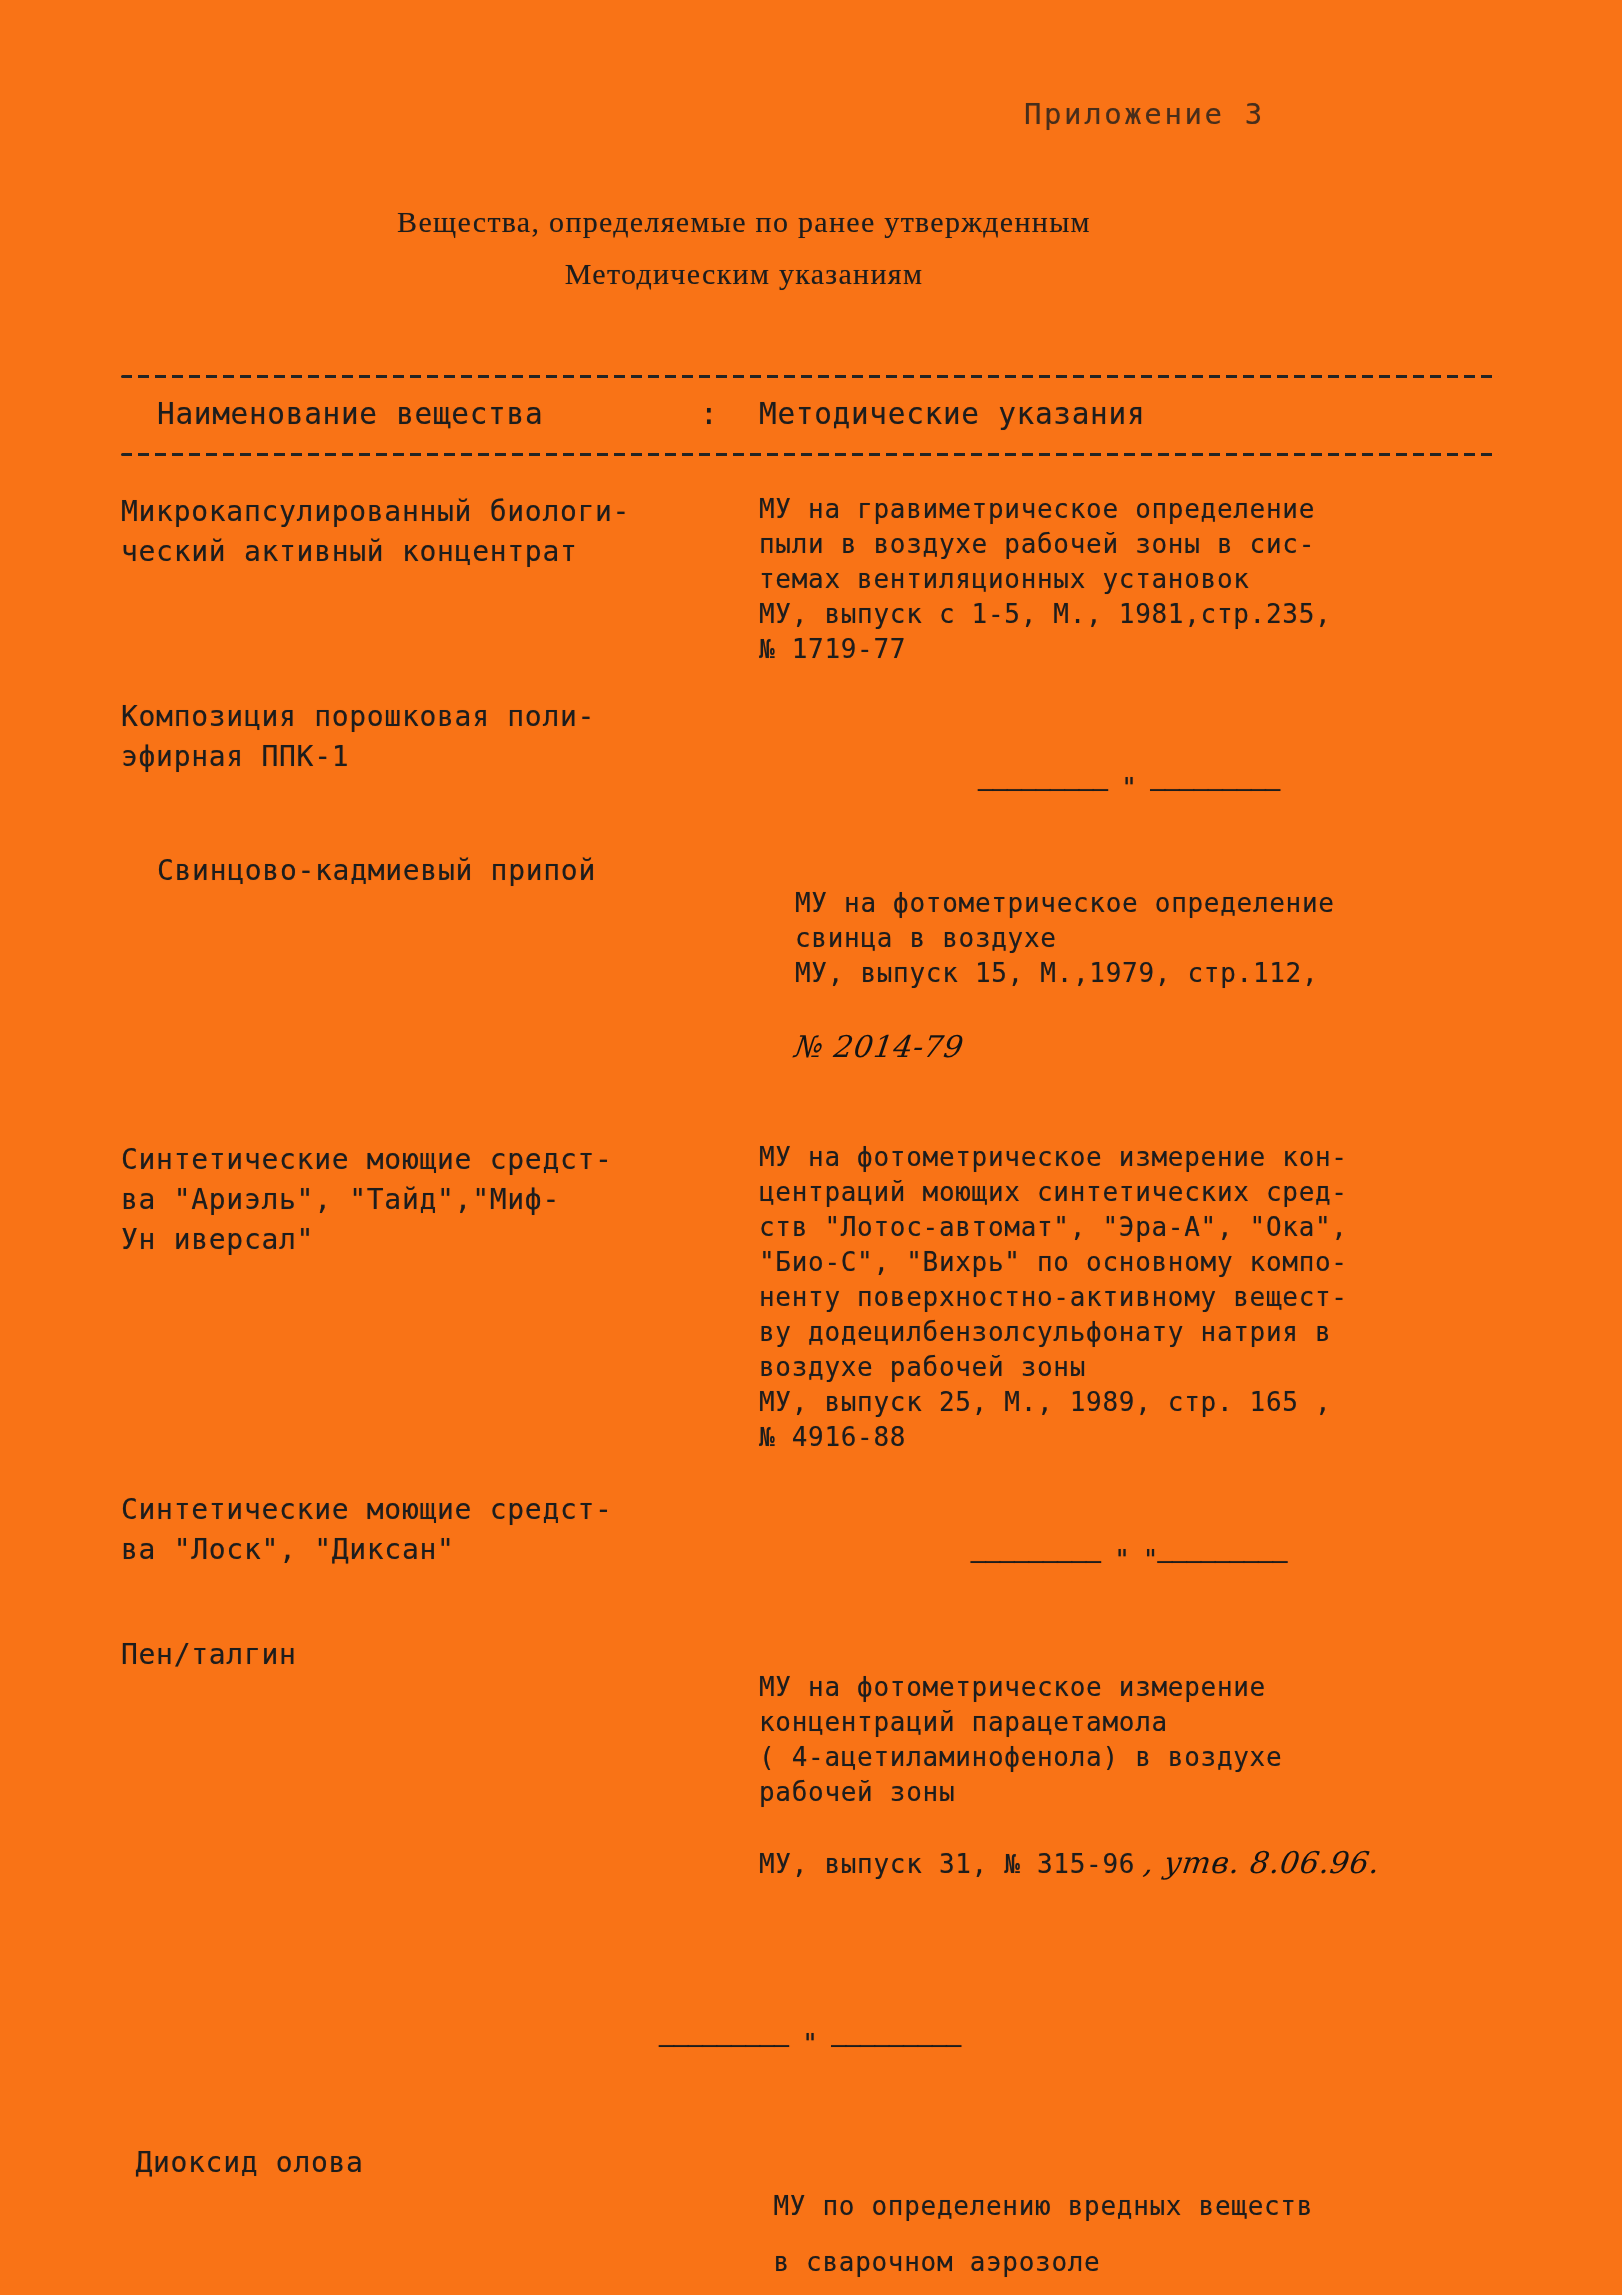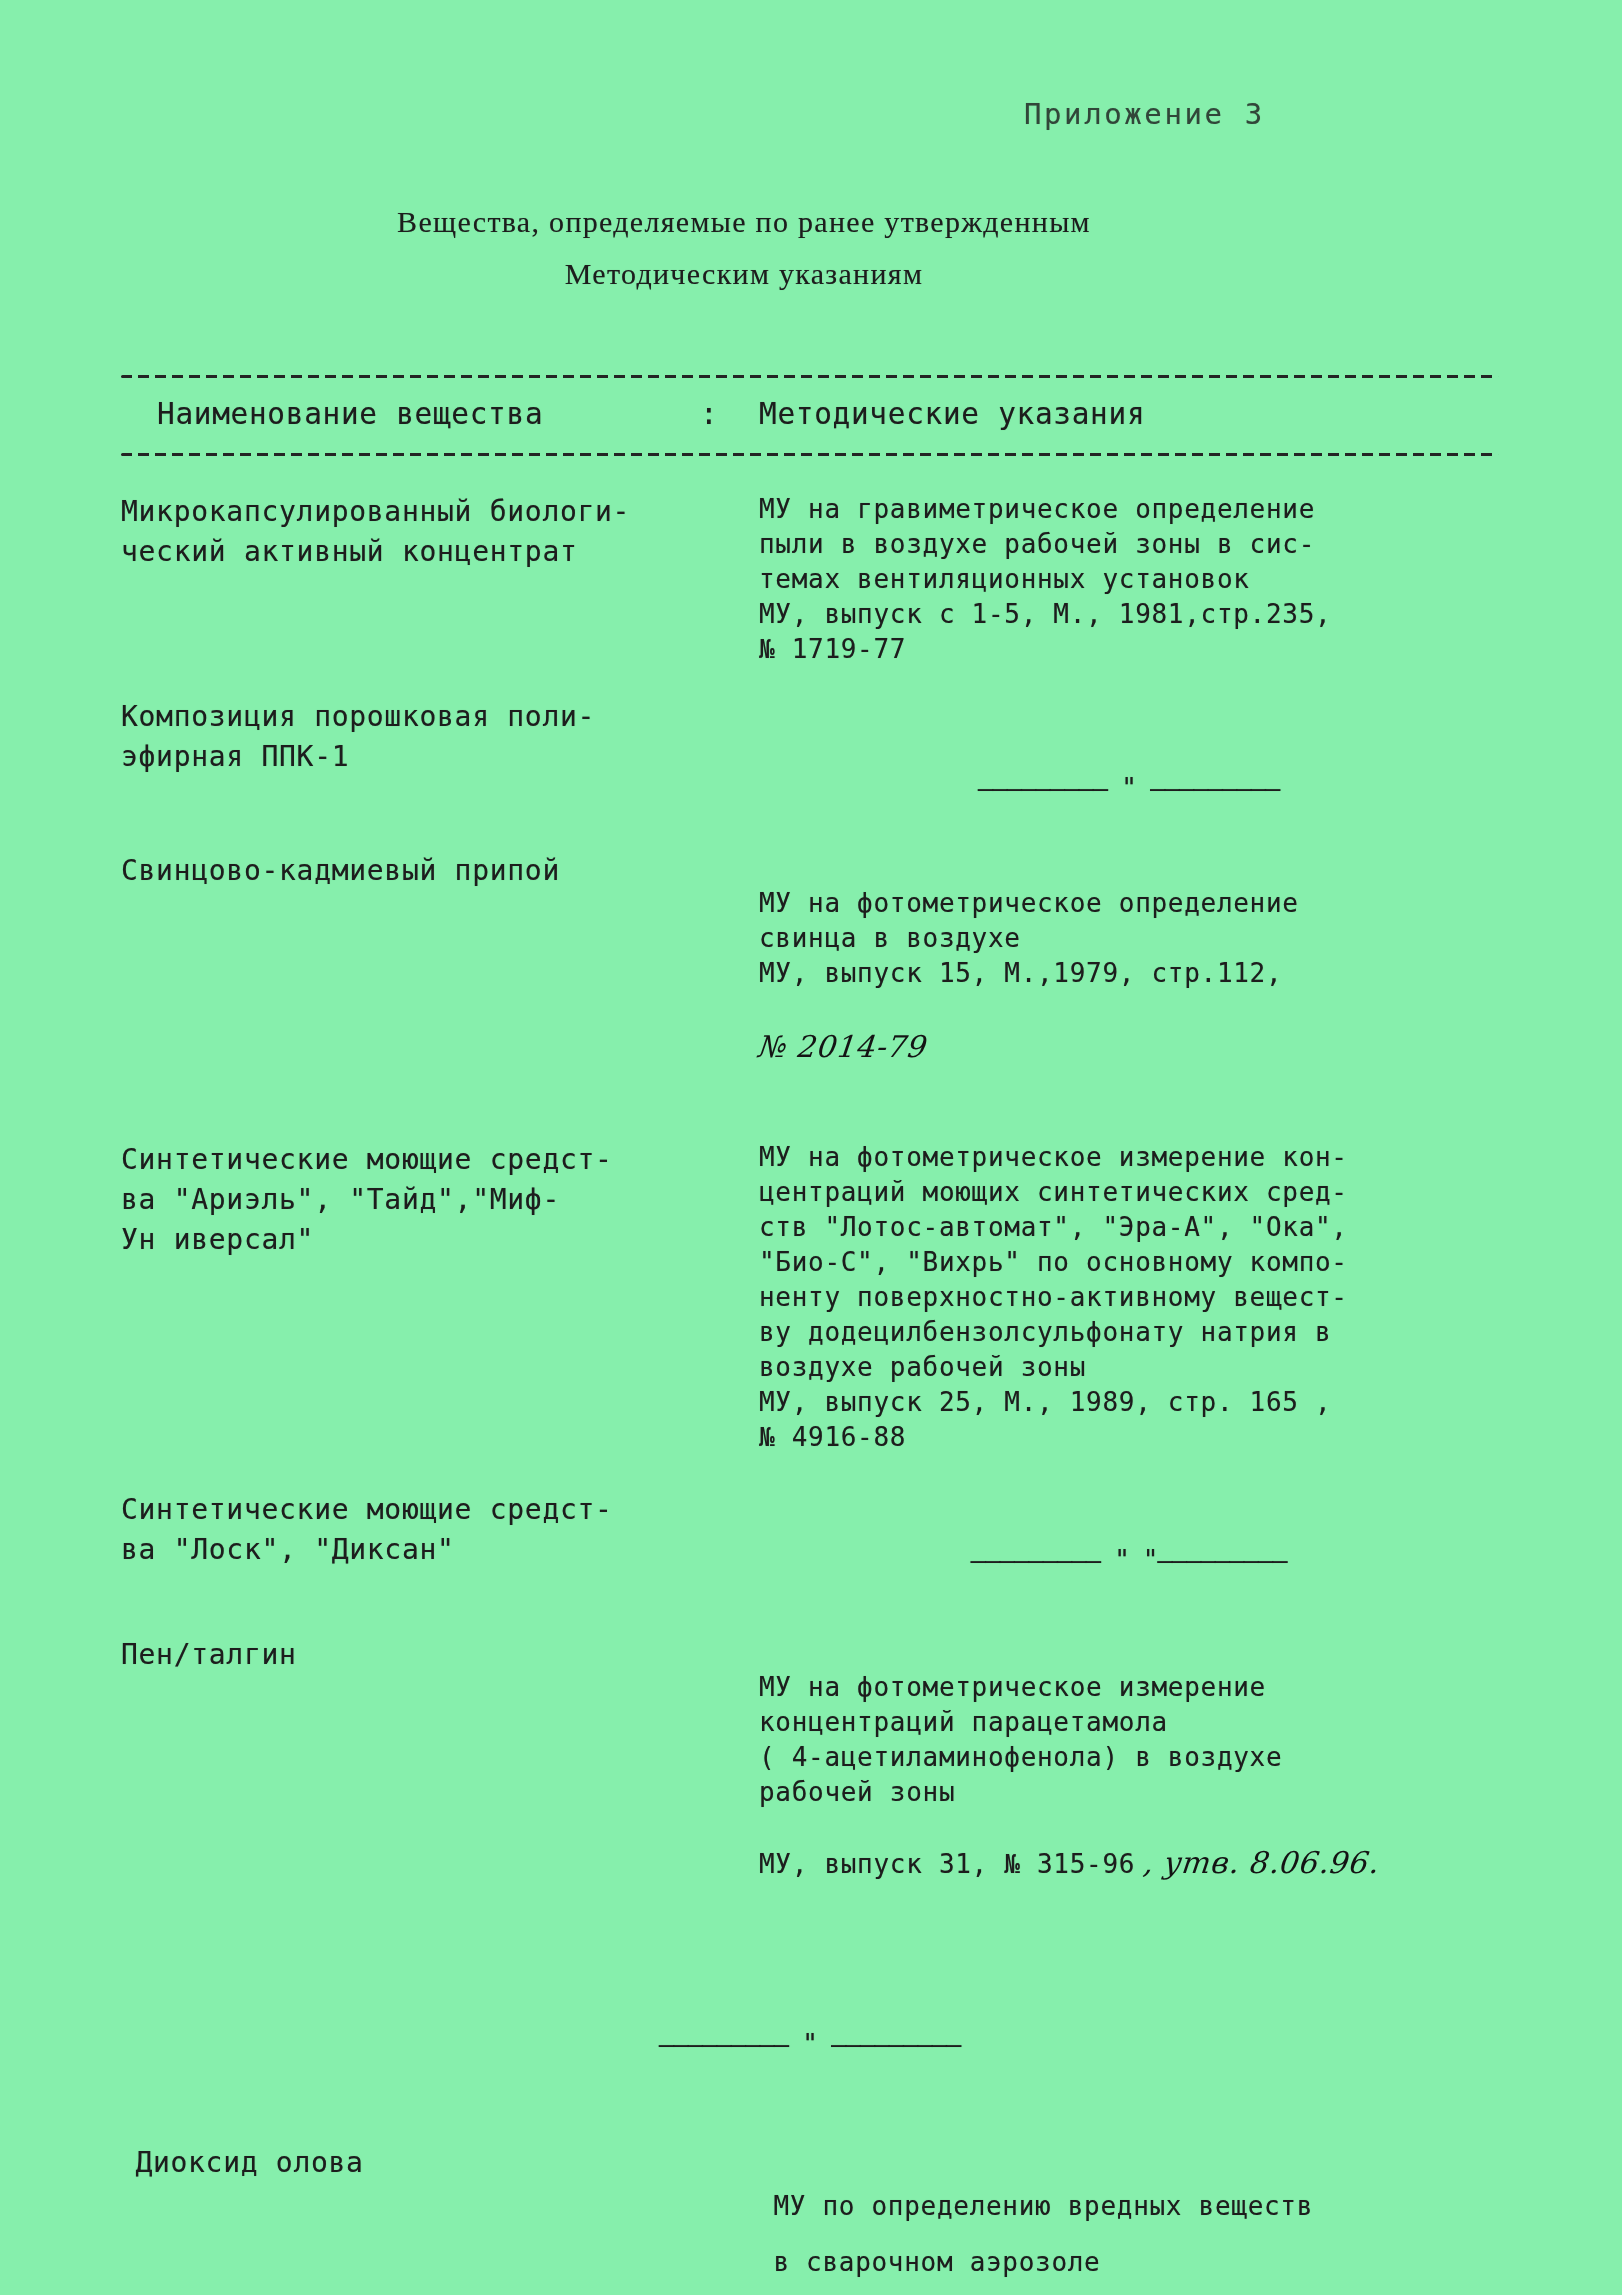--- a/index.html
+++ b/index.html
@@ -4,21 +4,21 @@
 <style>
   html, body {
     margin: 0;
     padding: 0;
     background: #d9d9d6;
   }
   .page {
     position: relative;
     width: 1623px;
     height: 2295px;
-    background: #86efac;
+    background: #f97316;
     font-family: "DejaVu Sans Mono", monospace;
     color: #1d1d1d;
     overflow: hidden;
     text-shadow: 0 0 0.7px rgba(20,20,20,.4);
   }
   .appendix {
     position: absolute;
     left: 1024px;
     top: 97px;
     font-size: 29px;
@@ -96,21 +96,21 @@
     letter-spacing: 0.7px;
     text-shadow: none;
     color: #141414;
   }
   .hand.block { display: block; margin-top: 2.6px; }
   .hand.inline { margin-left: 9.2px; }
   .tail-line { white-space: nowrap; }
   
   .m-r1 { margin-bottom: 30px; }
   .m-r2 { margin-bottom: 10.5px; }
-  .m-r3 { margin-bottom: 41px; }
+  .m-r3 { margin-bottom: 41px; margin-left: 36px; }
   .m-r4 { margin-bottom: 35px; }
   .m-r5 { margin-bottom: 22px; }
   .m-r6 { margin-bottom: 56px; }
   .m-r7 { margin-bottom: 46px; }
   .m-r8 { margin-bottom: 22px; }
   .indent-sm { padding-left: 14.4px; }
 </style>
 </head>
 <body>
 

